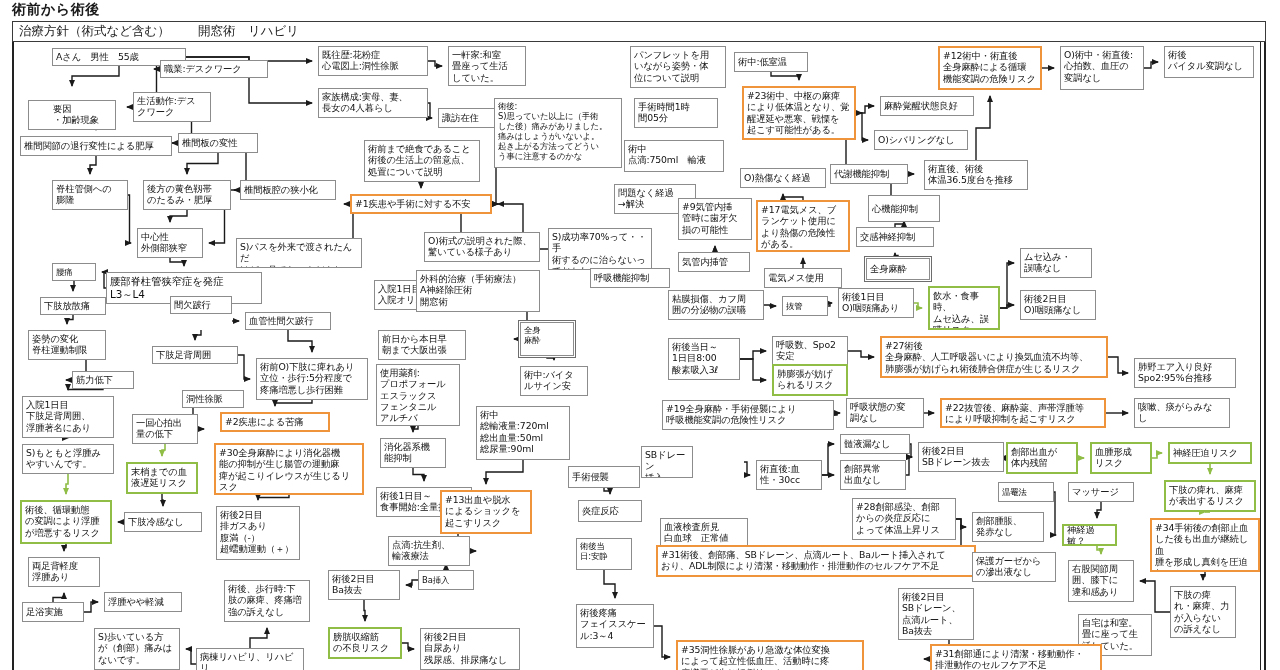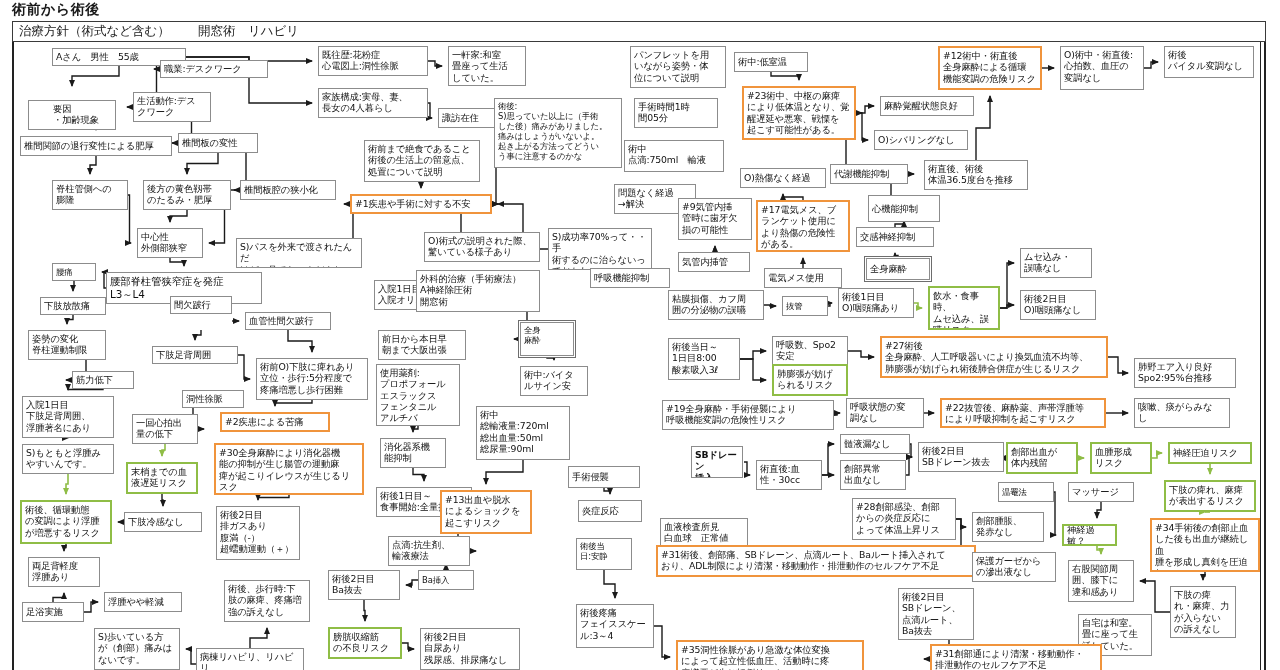--- a/index.html
+++ b/index.html
@@ -434,21 +434,21 @@
         <div class="node" style="left: 1134px; top: 358px; width: 102px; height: 30px;">肺野エア入り良好
 Spo2:95%台推移</div>
         <div class="node" style="left: 662px; top: 400px; width: 172px; height: 30px;">#19全身麻酔・手術侵襲により
 呼吸機能変調の危険性リスク</div>
         <div class="node" style="left: 846px; top: 398px; width: 78px; height: 30px;">呼吸状態の変
 調なし</div>
         <div class="node orange" style="left: 940px; top: 398px; width: 166px; height: 30px;">#22抜管後、麻酔薬、声帯浮腫等
 により呼吸抑制を起こすリスク</div>
         <div class="node" style="left: 1134px; top: 398px; width: 96px; height: 30px;">咳嗽、痰がらみな
 し</div>
-        <div class="node" style="left: 691px; top: 446px; width: 52px; height: 32px; font-weight: bold;">SBドレーン
+        <div class="node" style="left: 641px; top: 446px; width: 52px; height: 32px;">SBドレーン
 挿入</div>
         <div class="node" style="left: 756px; top: 460px; width: 66px; height: 30px;">術直後:血
 性・30cc</div>
         <div class="node c" style="left: 840px; top: 434px; width: 70px; height: 20px;">髄液漏なし</div>
         <div class="node" style="left: 840px; top: 460px; width: 66px; height: 30px;">創部異常
 出血なし</div>
         <div class="node" style="left: 918px; top: 442px; width: 86px; height: 30px;">術後2日目
 SBドレーン抜去</div>
         <div class="node green" style="left: 1006px; top: 442px; width: 72px; height: 32px;">創部出血が
 体内残留</div>

